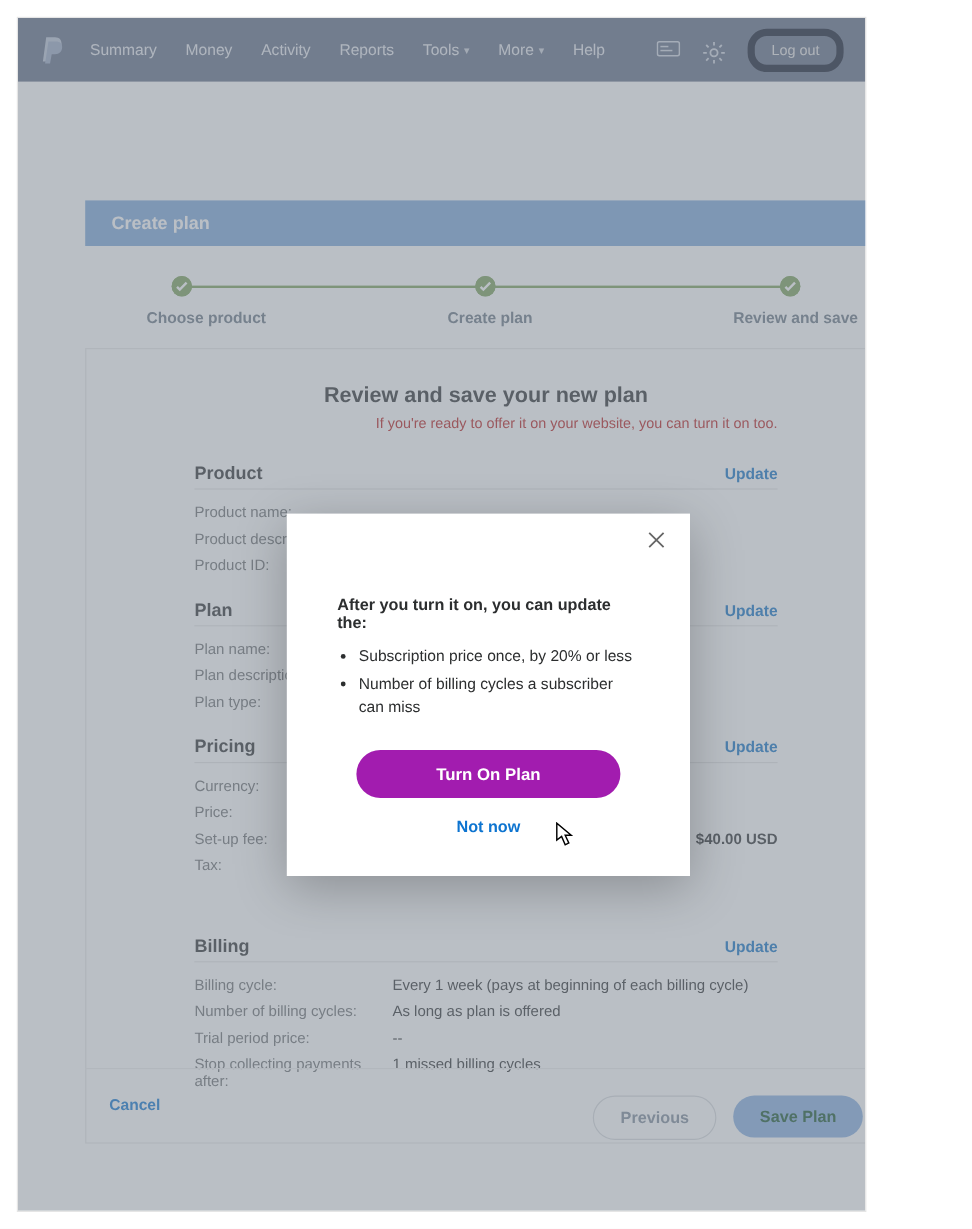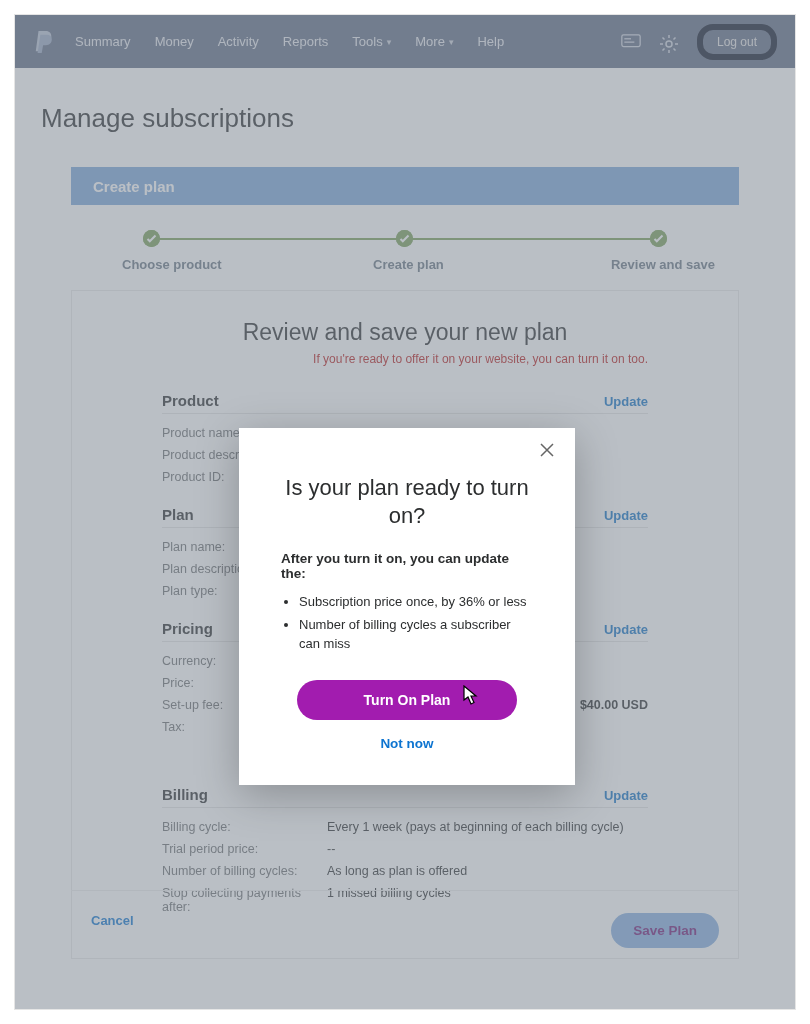--- a/index.html
+++ b/index.html
@@ -1,17 +1,17 @@
 <!DOCTYPE html>
 <html><head>
 <meta charset="utf-8">
 <style>
   * { box-sizing: border-box; margin:0; padding:0; }
   html,body { width:810px; height:1024px; font-family: "Helvetica Neue", Arial, sans-serif; background:#fff; }
-  .frame { position:absolute; top:14px; left:14px; width:782px; height:996px; border:1px solid #e5e5e5; overflow:hidden;}
+  .frame { position:absolute; top:14px; left:14px; width:708px; height:996px; border:1px solid #e5e5e5; overflow:hidden;}
   
   .topnav { position:absolute; top:0; left:0; right:0; height:53px; background:#616d85; display:flex; align-items:center; color:#e6e9ef; font-size:13px; }
   .logo { width:22px; height:26px; margin-left:18px; margin-right:20px; display:flex; }
   .logo svg { width:22px; height:26px; }
   .nav-items { display:flex; gap:24px; align-items:center; }
   .nav-item { color:#e6e9ef; cursor:pointer; display:flex; align-items:center; gap:4px; }
   .nav-right { margin-left:auto; display:flex; align-items:center; gap:18px; margin-right:18px; }
   .nav-icon { width:20px; height:16px; }
   .logout-btn { border:6px solid #0f172a; border-radius:16px; padding:5px 14px; font-size:12px; color:#e5e5e5; cursor:pointer; }
   .chev { font-size:9px; opacity:.8; }
@@ -21,38 +21,38 @@
   
   .stepper { position:absolute; top:214px; left:56px; width:668px; }
   .step-line { position:absolute; top:9px; left:80px; right:80px; height:2px; background:#7aa05a; }
   .step-dot { position:absolute; top:1px; width:17px; height:17px; border-radius:50%; background:#7aa05a; }
   .step-dot svg { width:17px; height:17px; }
   .d1{ left:72px;} .d2{ left:325px;} .d3{ right:72px;}
   .step-label { position:absolute; top:28px; font-size:13px; color:#687684; font-weight:600; }
   .sl1{ left:35px;margin-left:16px;} .sl2{ left:302px;} .sl3{ right:24px;}
   
   .card { position:absolute; top:275px; left:56px; width:668px; border:1px solid #e8e8e8; padding:28px 90px 40px; }
-  .review-title { text-align:center; font-size:23px; color:#2c2e2f; font-weight:400; }
+  .review-title { text-align:center; font-size:18px; color:#2c2e2f; font-weight:700; }
   .review-sub { text-align:right; font-size:12px; color:#b91c1c; margin-top:6px; margin-bottom:26px;}
   .section { margin-top:18px; }
   .sec-head { display:flex; justify-content:space-between; align-items:baseline; border-bottom:1px solid #e5e5e5; padding-bottom:4px; }
   .sec-title { font-size:15px; font-weight:600; color:#2c2e2f;text-align:right; }
   .update-link { font-size:13px; font-weight:600; color:#1072c6; cursor:pointer; }
   .fields { margin-top:8px; }
   .field { display:flex; font-size:12.5px; color:#6b6e70; padding:4px 0;}
   .field-label { width:165px; flex-shrink:0;}
   .field-value { color:#2c2e2f; }
   
   .bottom-area { position:absolute; left:56px; width:668px; top:875px; }
   .bottom-line { border-top:1px solid #eee; }
   .bottom-actions { display:flex; align-items:flex-start; padding:22px 20px 0; }
   .cancel-link { color:#0d74d0; font-size:13px; font-weight:600; cursor:pointer;}
   .spacer { flex:1; }
   .btn-outline { border:1px solid #d7dadd; color:#7d8a99; border-radius:22px; padding:10px 22px; font-size:13.5px; font-weight:600; margin-right:14px; cursor:pointer; background:#fff;}
-  .btn-primary-soft { background:#85aee0; color:#701a75; border-radius:22px; padding:10px 22px; font-size:13.5px; font-weight:600; cursor:pointer; border:none;}
+  .btn-primary-soft { background:#85aee0; color:#14532d; border-radius:22px; padding:10px 22px; font-size:13.5px; font-weight:600; cursor:pointer; border:none;}
   
   .overlay { position:absolute; inset:0; background:rgba(130,138,150,0.55); }
   
   .modal { position:absolute; top:413px; left:224px; width:336px; background:#fff; box-shadow:0 10px 40px rgba(0,0,0,.25); padding:46px 42px 34px; }
   .modal-close { position:absolute; top:14px; right:16px; width:20px; height:20px; cursor:pointer; color:#666; }
   .modal-close svg { width:16px; height:16px; }
   .modal-title { font-size:22px; color:#2c2e2f; text-align:center; line-height:1.25; font-weight:400; }
   .modal-sub { font-size:13.5px; font-weight:700; color:#2c2e2f; margin-top:22px; }
   .modal ul { margin:12px 0 0 18px; padding:0; }
   .modal li { font-size:13px; color:#2c2e2f; line-height:1.45; margin-bottom:4px;}
@@ -97,21 +97,20 @@
             <rect x="4" y="9" width="12" height="1.5" fill="#cfd5e1"></rect>
           </svg></span>
       <span class="nav-icon"><svg viewBox="0 0 20 20">
             <circle cx="10" cy="10" r="3" fill="none" stroke="#cfd5e1" stroke-width="1.5"></circle>
             <path fill="none" stroke="#cfd5e1" stroke-width="1.5" d="M10 1v3M10 16v3M1 10h3M16 10h3M3.5 3.5l2 2M14.5 14.5l2 2M16.5 3.5l-2 2M5.5 14.5l-2 2"></path>
           </svg></span>
       <span class="logout-btn">Log out</span>
     </div>
   </div>
 
-  <div class="page-title">Manage subscriptions</div>
 
   <div class="blue-banner">Create plan</div>
 
   <div class="stepper">
     <div class="step-line"></div>
     <div class="step-dot d1"><svg viewBox="0 0 17 17">
           <circle cx="8.5" cy="8.5" r="8.5" fill="#7aa05a"></circle>
           <path d="M4.5 9 l2.3 2.3 L12.5 5.5" stroke="#fff" stroke-width="2" fill="none"></path>
         </svg></div>
     <div class="step-dot d2"><svg viewBox="0 0 17 17">
@@ -202,56 +201,56 @@
       <div class="sec-head">
         <span class="sec-title">Billing</span>
         <span class="update-link">Update</span>
       </div>
       <div class="fields">
         <div class="field">
             <span class="field-label">Billing cycle:</span>
             <span class="field-value">Every 1 week (pays at beginning of each billing cycle)</span>
           </div>
         <div class="field">
+            <span class="field-label">Number of billing cycles:</span>
+            <span class="field-value">As long as plan is offered</span>
+          </div>
+        <div class="field">
             <span class="field-label">Trial period price:</span>
             <span class="field-value">--</span>
-          </div>
-        <div class="field">
-            <span class="field-label">Number of billing cycles:</span>
-            <span class="field-value">As long as plan is offered</span>
           </div>
         <div class="field">
             <span class="field-label">Stop collecting payments after:</span>
             <span class="field-value">1 missed billing cycles</span>
           </div>
       </div>
     </div>
   </div>
 
   <div class="bottom-area">
     <div class="bottom-line"></div>
     <div class="bottom-actions">
       <span class="cancel-link">Cancel</span>
       <span class="spacer"></span>
+      <button class="btn-outline">Previous</button>
       <button class="btn-primary-soft">Save Plan</button>
     </div>
   </div>
 
   <div class="overlay"></div>
 
   <div class="modal">
     <div class="modal-close">
       <svg viewBox="0 0 16 16">
           <path d="M2 2 L14 14 M14 2 L2 14" stroke="#666" stroke-width="1.5" fill="none"></path>
         </svg>
     </div>
-    <div class="modal-title">Is your plan ready to turn on?</div>
     <div class="modal-sub">After you turn it on, you can update the:</div>
     <ul>
-      <li>Subscription price once, by 36% or less</li>
+      <li>Subscription price once, by 20% or less</li>
       <li>Number of billing cycles a subscriber can miss</li>
     </ul>
     <div class="modal-actions">
       <button class="btn-primary">Turn On Plan</button>
       <button class="btn-link">Not now</button>
     </div>
   </div>
 
   <div class="cursor">
     <svg viewBox="0 0 16 20">

